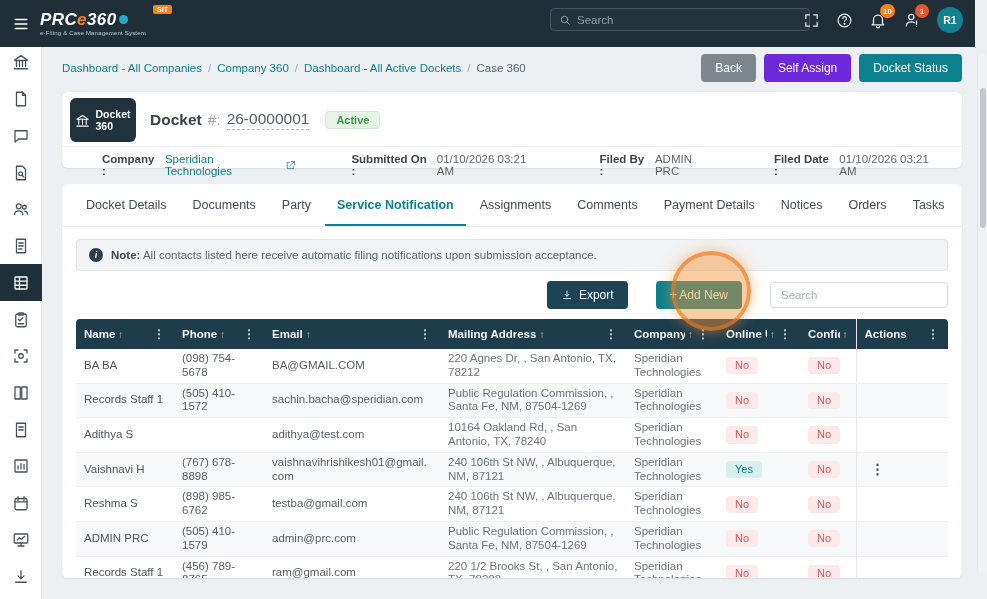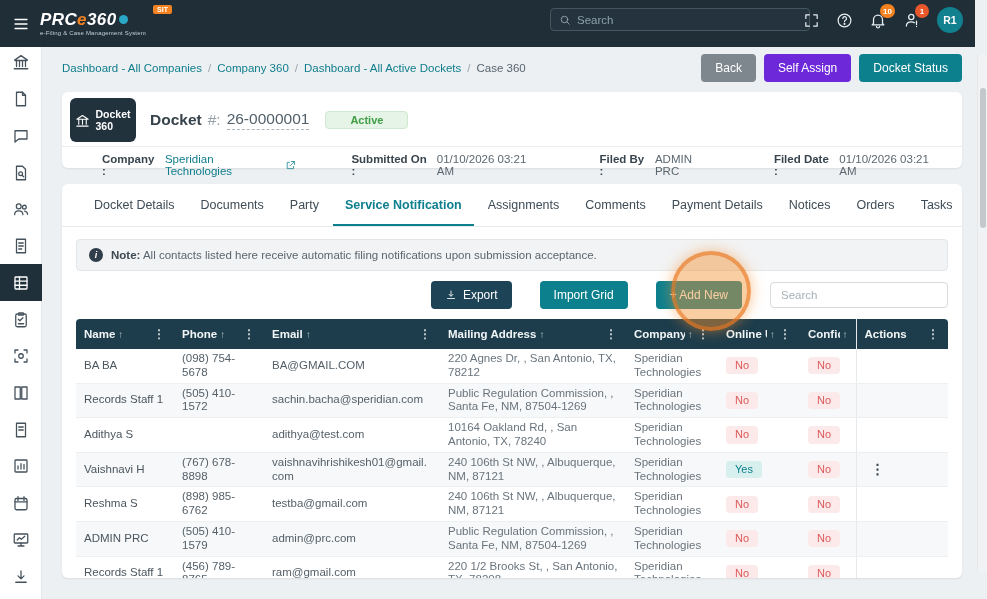--- a/index.html
+++ b/index.html
@@ -90,36 +90,36 @@
     display:flex; align-items:center; justify-content:center; gap:5px; flex:0 0 auto;
   }
   .tile-ic { width:15px; height:15px; }
   .tile-text { display:flex; flex-direction:column; line-height:1.15; font-size:10.5px; font-weight:bold; }
   .docket-title { display:flex; align-items:center; gap:6px; font-size:15.5px; }
   .dt-label { font-weight:bold; color:#37434c; }
   .dt-hash { color:#94a0a8; }
   .dt-number { color:#52606a; border-bottom:1px dashed #aab4ba; padding-bottom:1px; }
   .status-pill {
     margin-left:10px; background:#e6f4e7; color:#3f9d44; border:1px solid #cfe8d0;
-    font-size:11px; font-weight:bold; padding:2px 24px; border-radius:4px;
+    font-size:11px; font-weight:bold; padding:2px 10px; border-radius:4px;
   }
   .docket-divider { border-top:1px solid #eceeef; margin-top:4px; }
   .docket-meta { display:flex; align-items:center; gap:32px; padding:6px 16px; font-size:11.5px; }
   .meta-item { display:flex; align-items:center;margin-left:24px; }
   .meta-label { font-weight:bold; color:#39454e; }
   .meta-value { color:#5b6770; margin-left:5px; }
   .meta-link { color:#0e7d8c; cursor:pointer; }
   .ext-ic { width:11px; height:11px; color:#0e7d8c; margin-left:4px; display:inline-block; }
 
   
   .content-card {
     margin-top:16px; background:#fff; border-radius:6px; box-shadow:0 1px 2px rgba(0,0,0,.08);
     height:394px; overflow:hidden; display:flex; flex-direction:column;
   }
-  .tabs-row { display:flex; gap:2px; padding:0 20px; border-bottom:1px solid #e8ebed; flex:0 0 auto; }
+  .tabs-row { display:flex; gap:2px; padding:0 12px; border-bottom:1px solid #e8ebed; flex:0 0 auto; }
   .tab { padding:14px 12px 12px; font-size:12.5px; color:#3f4c56; cursor:pointer; border-bottom:2px solid transparent; white-space:nowrap; }
   .tab.active { color:#0d7f8e; border-bottom-color:#0d7f8e; font-weight:bold; }
 
   .note-banner {
     margin:12px 14px 0; background:#f2f3f4; border:1px solid #e3e6e8; border-radius:4px;
     padding:8px 12px; font-size:11.5px; color:#5a6670; display:flex; align-items:center; gap:8px; flex:0 0 auto;
   }
   .info-icon {
     width:14px; height:14px; border-radius:50%; background:#2f3e4a; color:#fff;
     font-size:9px; font-weight:bold; display:inline-flex; align-items:center; justify-content:center;
@@ -438,21 +438,20 @@
 
     <div class="grid-toolbar">
       <button class="btn btn-export">
         <span class="dl-ic" data-icon="download-icon">
             <svg viewBox="0 0 24 24" fill="none" stroke="currentColor" stroke-width="1.7" stroke-linecap="round" stroke-linejoin="round">
               <path d="M12 4v10M8 10.5 12 14.5l4-4M5 19h14"></path>
             </svg>
           </span>
         <span>Export</span>
       </button>
-      <button class="btn btn-import">Import Grid</button>
       <button class="btn btn-addnew">+ Add New</button>
       <input type="text" class="grid-search" placeholder="Search" style="">
     </div>
 
     <div class="grid-wrap">
       <table class="grid">
         <colgroup>
           <col style="width:98px">
             <col style="width:90px">
             <col style="width:176px">

